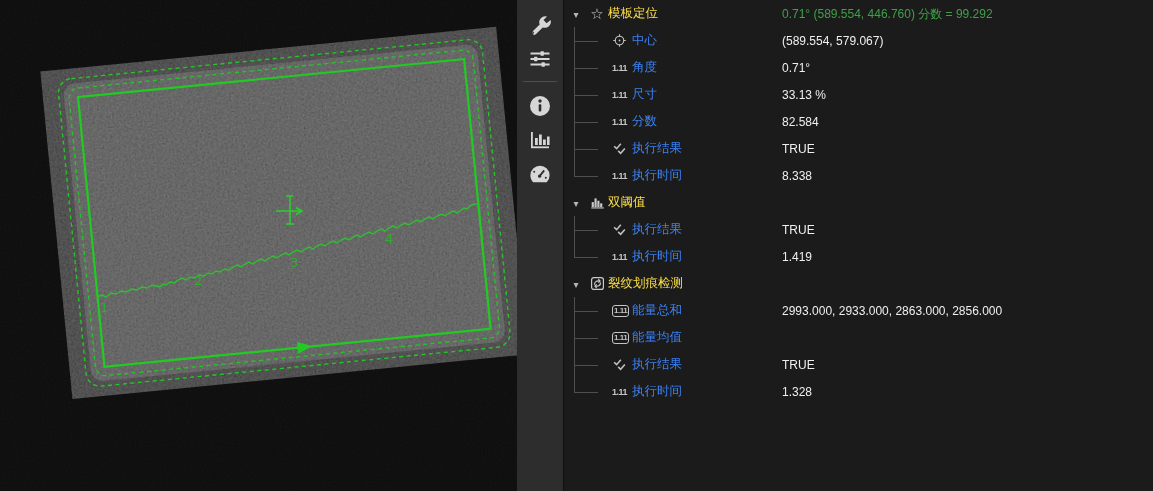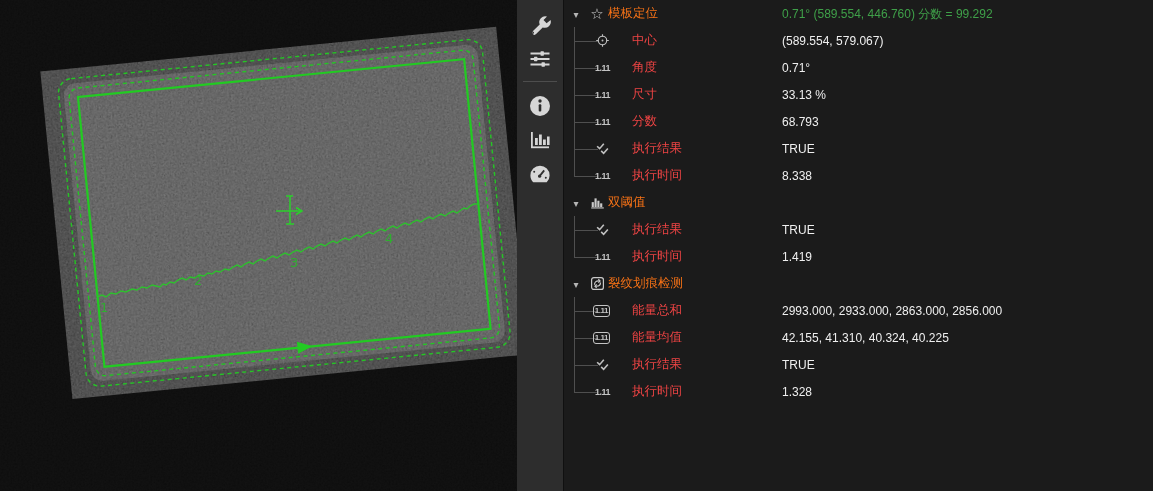--- a/index.html
+++ b/index.html
@@ -18,24 +18,24 @@
   .tb-divider{width:34px;height:1px;background:#4d4d4d;margin:5px 0 7px 0;}
 
   
   #panel{position:relative;width:590px;height:491px;background:#1b1b1b;border-left:1px solid #101010;overflow:hidden;}
   .row{position:relative;height:27px;display:flex;align-items:center;color:#e2e2e2;font-size:12.5px;white-space:nowrap;}
   .row .value{position:absolute;left:218px;top:50%;transform:translateY(-50%);color:#efefef;font-size:12px;}
   .row .value.green{color:#3fa049;}
   .caret{position:absolute;left:5px;top:50%;transform:translateY(-50%);width:14px;text-align:center;color:#b5b5b5;font-size:10px;cursor:pointer;}
   .picon{position:absolute;left:24px;top:50%;transform:translateY(-50%);width:18px;height:18px;display:flex;align-items:center;justify-content:center;color:#c9c9c9;}
   .picon svg{width:15px;height:15px;}
-  .row.parent .label{position:absolute;left:44px;color:#f97316;}
-  .row.child .cicon{position:absolute;left:26px;top:50%;transform:translateY(-50%);width:20px;height:18px;display:flex;align-items:center;justify-content:flex-end;color:#c0c0c0;}
+  .row.parent .label{position:absolute;left:44px;color:#fde047;}
+  .row.child .cicon{position:absolute;left:48px;top:50%;transform:translateY(-50%);width:20px;height:18px;display:flex;align-items:center;justify-content:flex-start;color:#c0c0c0;}
   .row.child .cicon svg{width:15px;height:15px;}
-  .row.child .label{position:absolute;left:68px;color:#ef4444;}
+  .row.child .label{position:absolute;left:68px;color:#3b82f6;}
   .glyph-star{font-size:15px;line-height:1;}
   .numicon{font-size:9px;font-weight:bold;letter-spacing:-0.5px;color:#c4c4c4;}
   .numboxicon{font-size:8px;font-weight:bold;letter-spacing:-0.5px;color:#c4c4c4;border:1px solid #c4c4c4;border-radius:3px;padding:0 1px;line-height:10px;}
   
   .row.child::before{content:"";position:absolute;left:10px;top:50%;width:24px;height:0;border-top:1px solid #4f4f4f;}
   .row.child::after{content:"";position:absolute;left:10px;top:0;height:100%;width:0;border-left:1px solid #4f4f4f;}
   .row.child.last::after{height:50%;}
 </style>
 </head>
 <body>
@@ -167,21 +167,21 @@
             <span class="numicon">1.11</span>
           </span>
           <span class="label">尺寸</span>
           <span class="value">33.13 %</span>
         </div>
         <div class="row child">
           <span class="cicon">
             <span class="numicon">1.11</span>
           </span>
           <span class="label">分数</span>
-          <span class="value">68.793</span>
+          <span class="value">82.584</span>
         </div>
         <div class="row child">
           <span class="cicon">
             <svg viewBox="0 0 16 16" fill="none" stroke="currentColor" stroke-width="1.7">
               <path d="M2.3 5.6l2.6 2.6L9.4 3"></path>
               <path d="M6.6 10.6l2.6 2.6L13.7 8"></path>
             </svg>
           </span>
           <span class="label">执行结果</span>
           <span class="value">TRUE</span>
@@ -241,21 +241,20 @@
             <span class="numboxicon">1.11</span>
           </span>
           <span class="label">能量总和</span>
           <span class="value">2993.000, 2933.000, 2863.000, 2856.000</span>
         </div>
         <div class="row child">
           <span class="cicon">
             <span class="numboxicon">1.11</span>
           </span>
           <span class="label">能量均值</span>
-          <span class="value">42.155, 41.310, 40.324, 40.225</span>
         </div>
         <div class="row child">
           <span class="cicon">
             <svg viewBox="0 0 16 16" fill="none" stroke="currentColor" stroke-width="1.7">
               <path d="M2.3 5.6l2.6 2.6L9.4 3"></path>
               <path d="M6.6 10.6l2.6 2.6L13.7 8"></path>
             </svg>
           </span>
           <span class="label">执行结果</span>
           <span class="value">TRUE</span>

